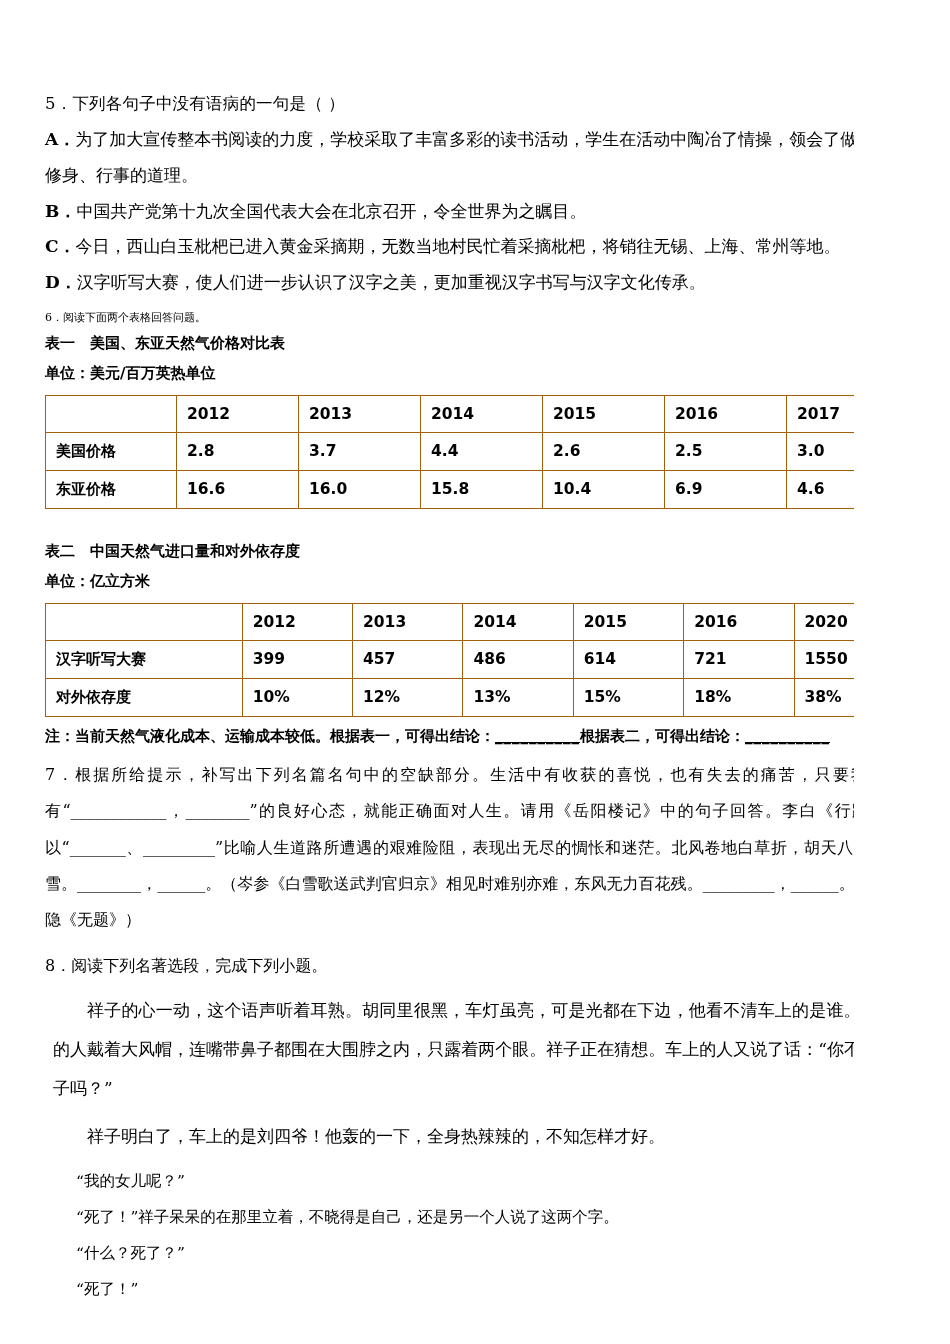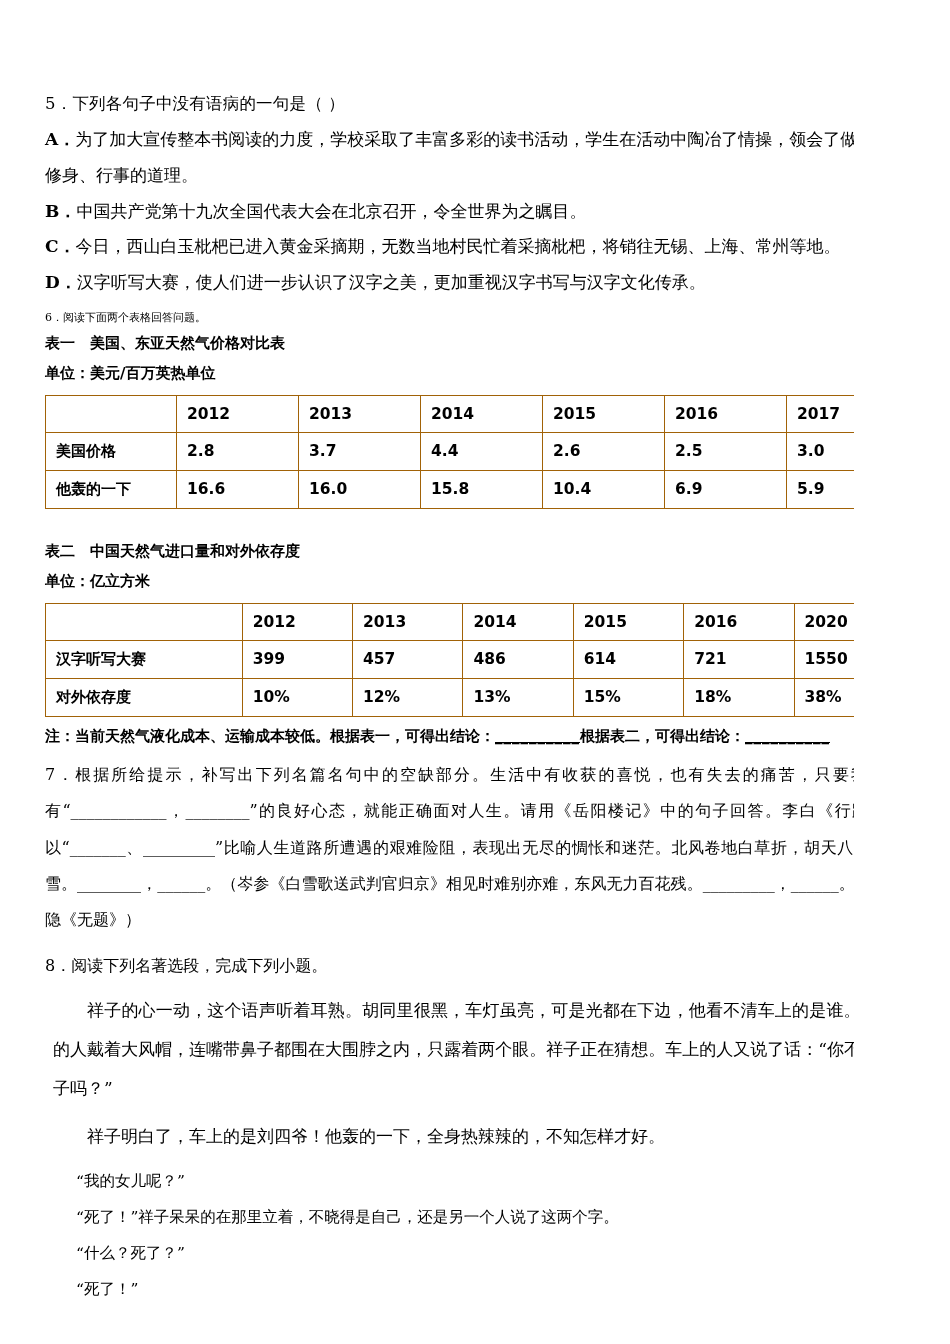--- a/index.html
+++ b/index.html
@@ -185,27 +185,27 @@
         <tr>
           <td class="rowlabel">美国价格</td>
           <td>2.8</td>
           <td>3.7</td>
           <td>4.4</td>
           <td>2.6</td>
           <td>2.5</td>
           <td>3.0</td>
         </tr>
         <tr>
-          <td class="rowlabel">他轰的一下</td>
+          <td class="rowlabel">东亚价格</td>
           <td>16.6</td>
           <td>16.0</td>
           <td>15.8</td>
           <td>10.4</td>
           <td>6.9</td>
-          <td>5.9</td>
+          <td>4.6</td>
         </tr>
       </tbody>
     </table>
 
     <p class="tbl-caption" style="margin-top:28px;">表二　中国天然气进口量和对外依存度</p>
     <p class="tbl-unit">单位：亿立方米</p>
 
     <table class="data-table" id="table-two">
       <colgroup>
         <col class="c0">

